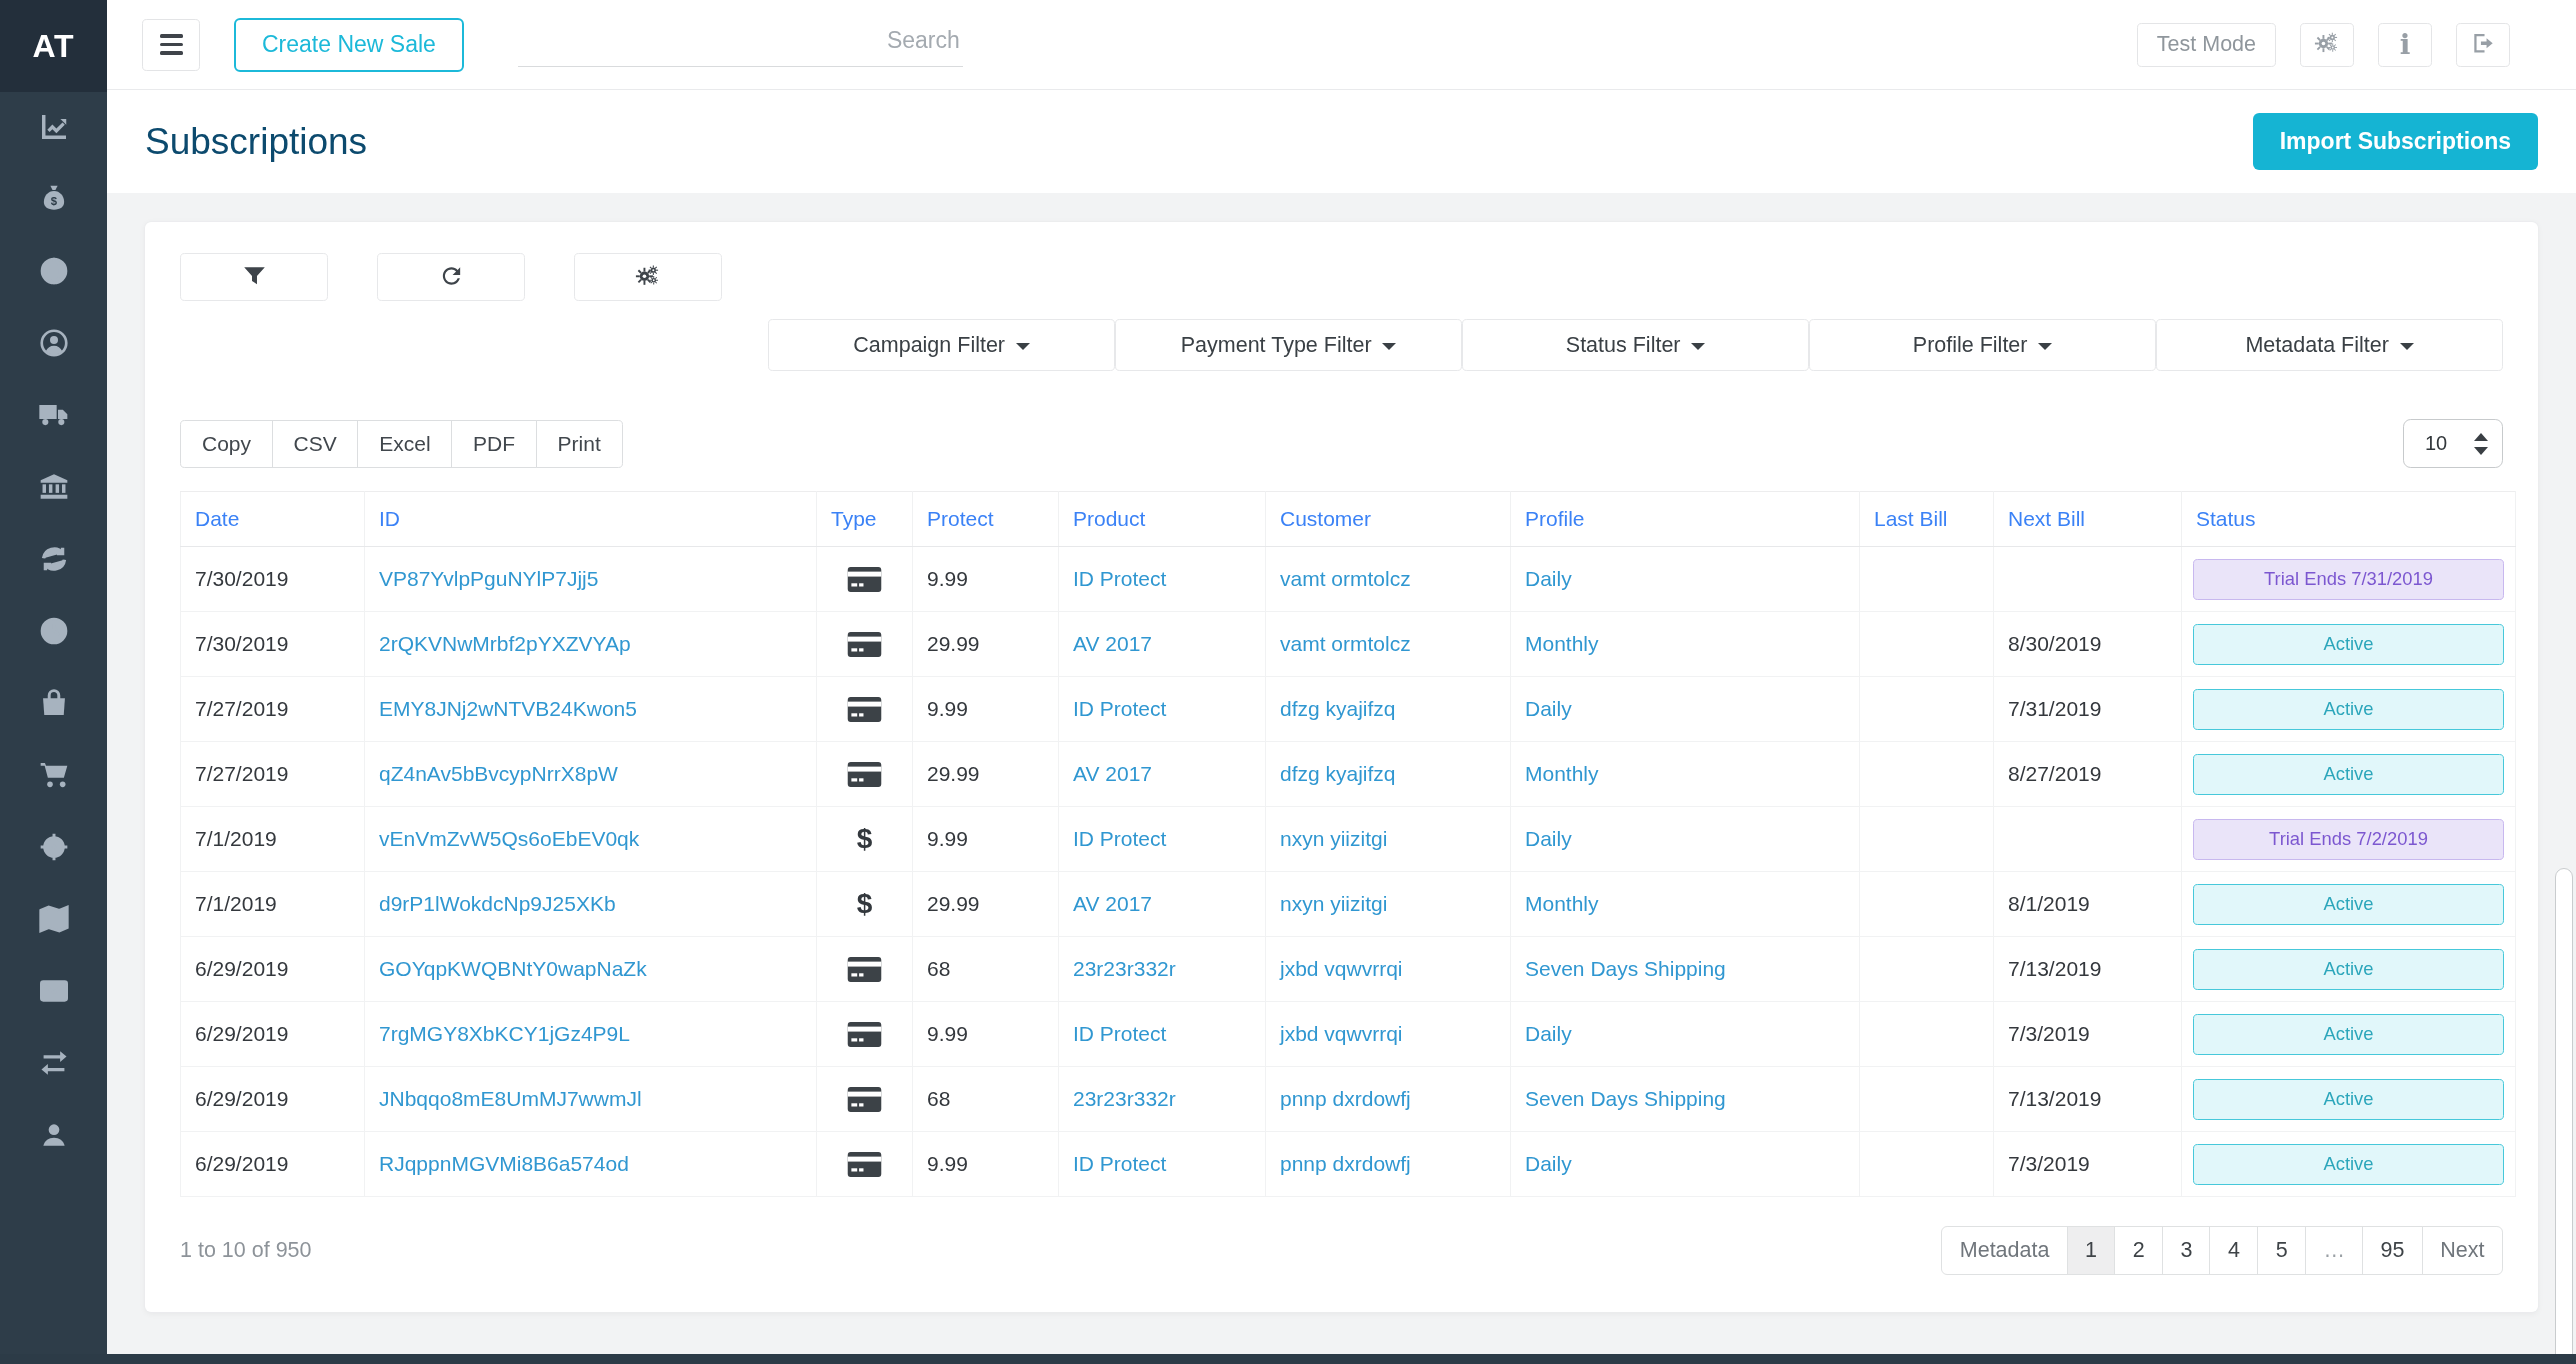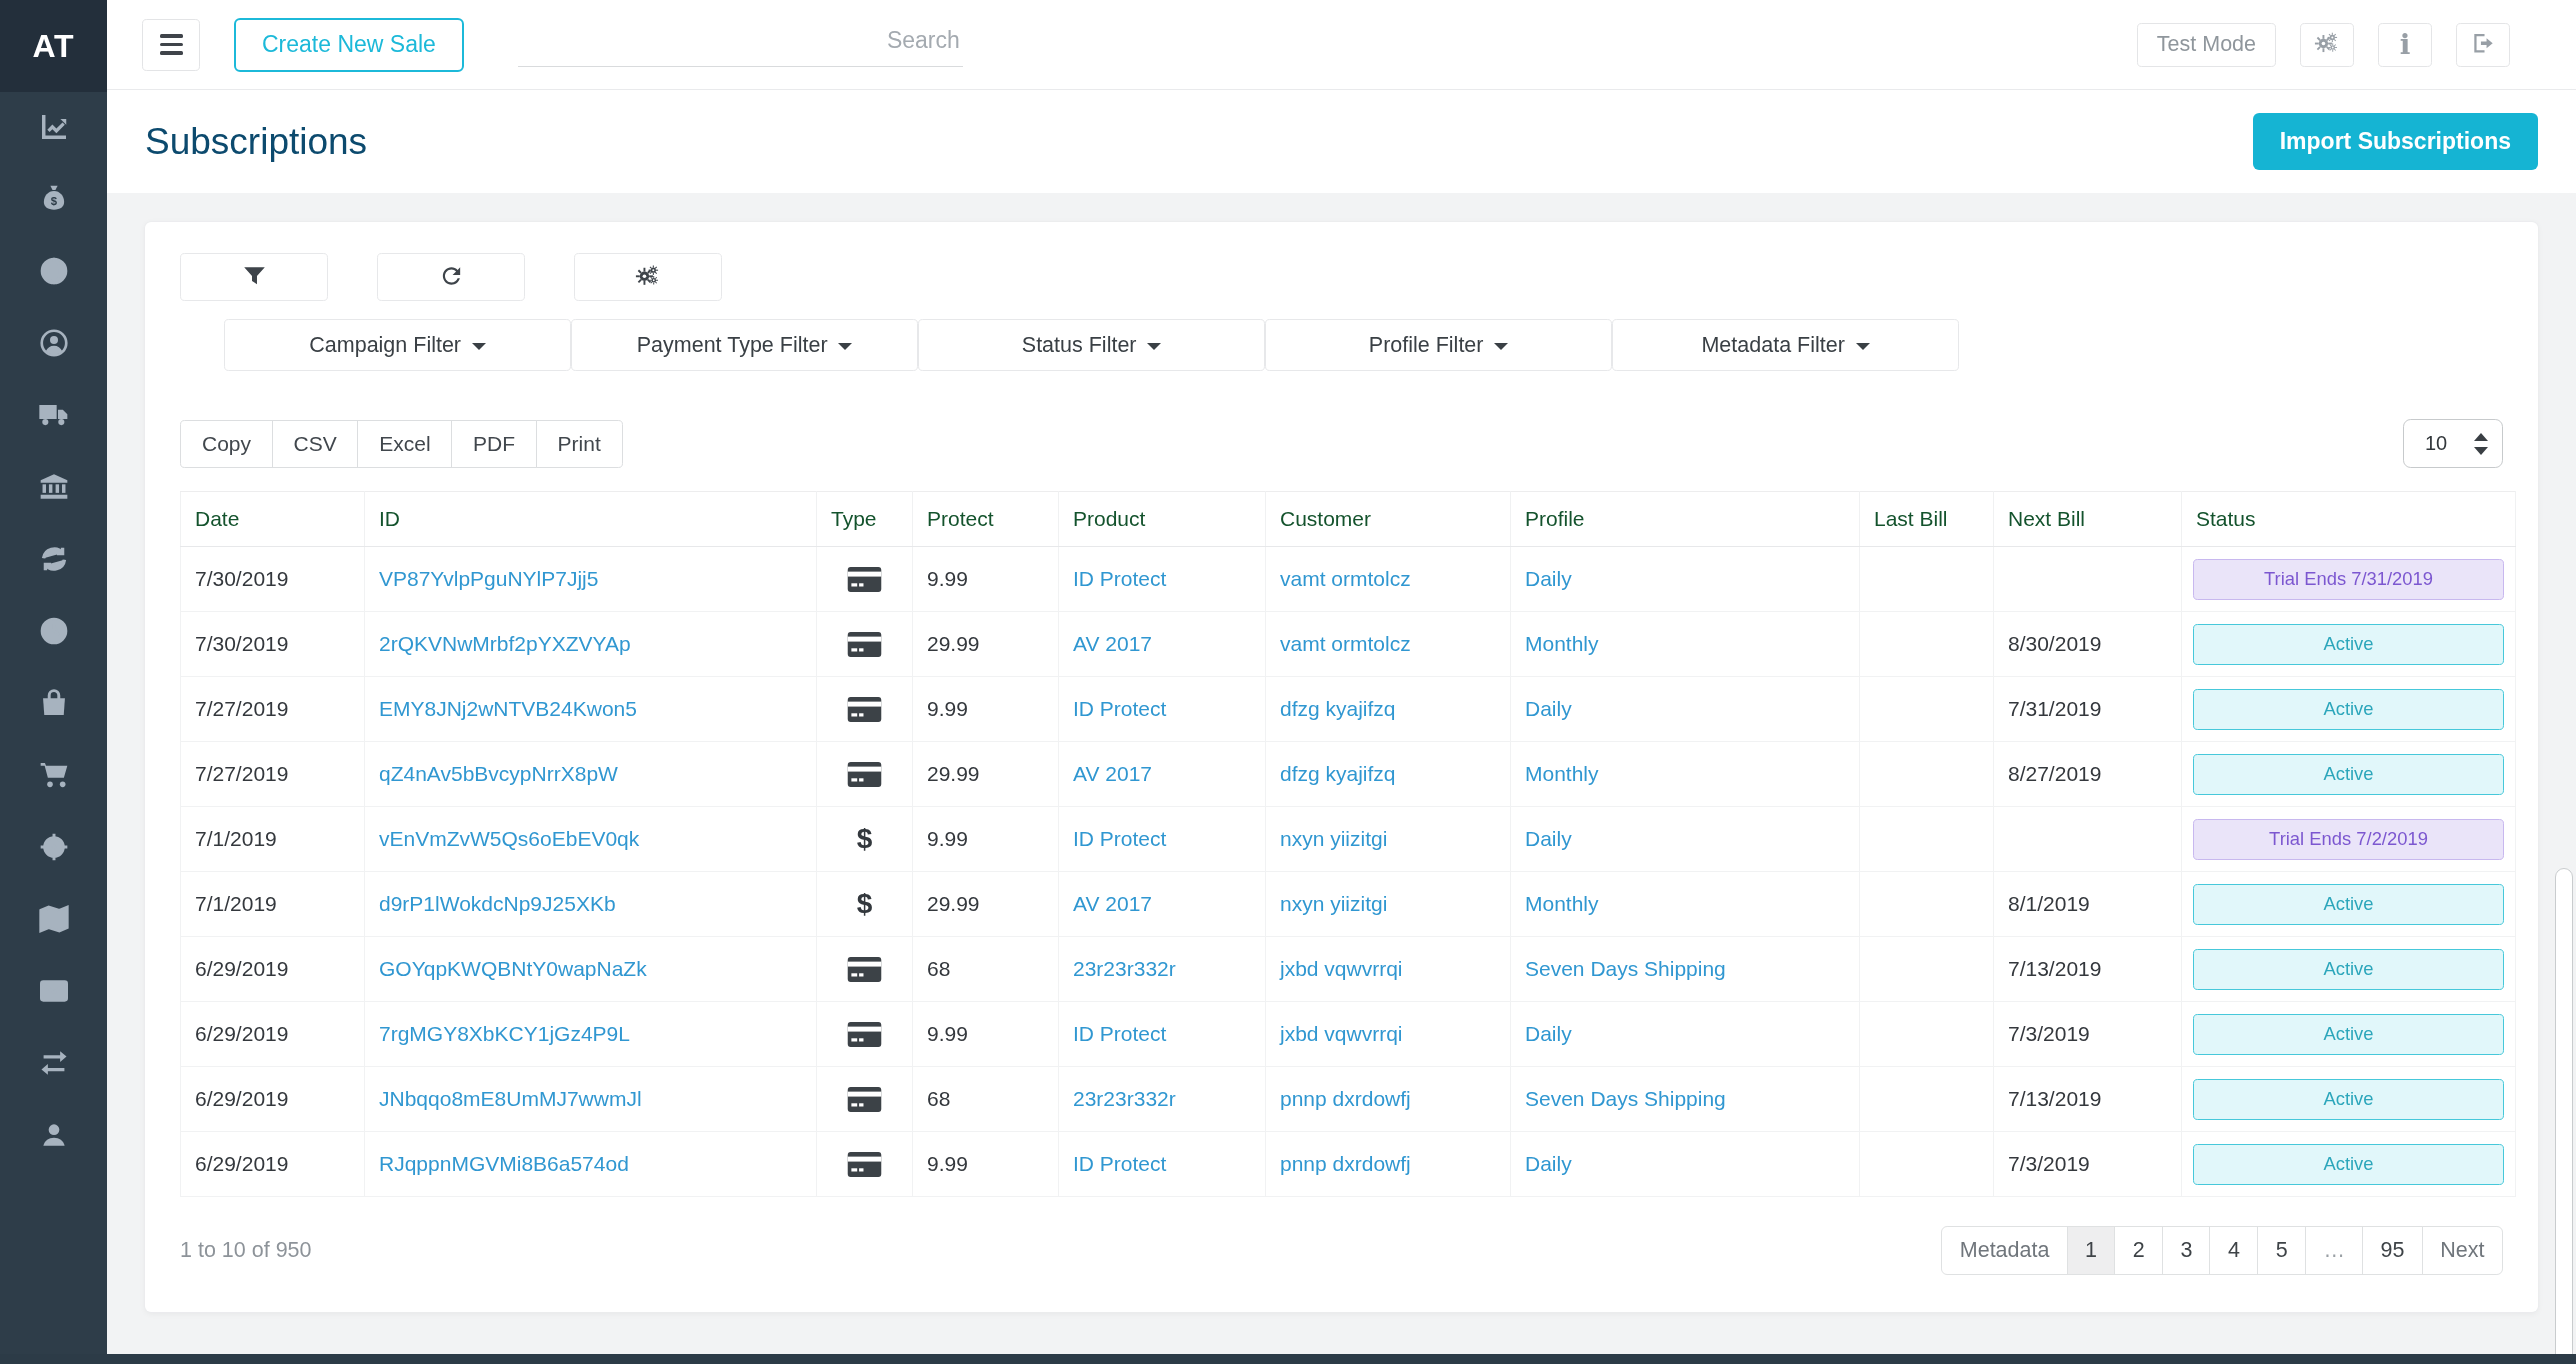--- a/index.html
+++ b/index.html
@@ -40,42 +40,42 @@
   .import-btn { margin-left: auto; height: 57px; padding: 0 27px; background: #15b4d3; border: none; border-radius: 6.1px;
             color: #fff; font-size: 23px; font-weight: 600; cursor: pointer; font-family: inherit; }
   
   .content { background: #f2f3f4; padding: 29px 38px 0; flex: 1; }
   .card { background: #fff; border-radius: 6.1px; box-shadow: 0 0 0 0.8px #ebecee, 0 1.5px 6.1px rgba(0,0,0,.05);
           padding: 31px 35px 37px; }
   .tool-row { display: flex; gap: 49px; }
   .tool-btn { width: 148px; height: 48px; background: #fff; border: 1.5px solid #e7e8ea; border-radius: 4.6px;
           color: #3e444a; display: flex; align-items: center; justify-content: center; cursor: pointer; }
   .tool-btn svg { width: 29px; height: 26px; fill: currentColor; }
-  .filter-row { display: flex; justify-content: flex-start; margin-top: 18.4px; padding-left: 44px; }
+  .filter-row { display: flex; justify-content: flex-end; margin-top: 18.4px; padding-left: 44px; }
   .filter-btn { width: 347px; height: 52px; background: #fff; border: 1.5px solid #e7e8ea; border-radius: 4.6px;
           font-size: 21.5px; color: #3a4045; display: flex; align-items: center; justify-content: center; gap: 10.7px;
           cursor: pointer; font-family: inherit; }
   .caret { width: 0; height: 0; border-left: 7px solid transparent; border-right: 7px solid transparent;
           border-top: 7.7px solid #3a4045; display: inline-block; margin-top: 3.1px; }
   .table-controls { margin-top: 48px; display: flex; align-items: center; }
   .export-group { display: flex; }
   .export-btn { height: 48px; padding: 0 21px; background: #fff; border: 1.5px solid #dcdee0; margin-left: -1.5px;
           font-size: 21px; color: #41474d; cursor: pointer; font-family: inherit; }
   .export-btn:first-child { border-radius: 4.6px 0 0 4.6px; margin-left: 0; }
   .export-btn:last-child { border-radius: 0 4.6px 4.6px 0; }
   .page-size { margin-left: auto; width: 100px; height: 49px; border: 1.5px solid #c7cacc; border-radius: 7.7px;
           display: flex; align-items: center; padding: 0 14px 0 21px; font-size: 20px; color: #33383c;
           background: #fff; cursor: pointer; }
   .spin { margin-left: auto; display: flex; flex-direction: column; gap: 5.4px; }
   .spin i { width: 0; height: 0; border-left: 7px solid transparent; border-right: 7px solid transparent; display: block; }
   .spin .up { border-bottom: 8.4px solid #3a3f44; }
   .spin .down { border-top: 8.4px solid #3a3f44; }
   
   table { width: 100%; border-collapse: collapse; table-layout: fixed; margin-top: 23px; }
-  th { height: 55px; font-size: 21px; font-weight: 400; color: #14532d; text-align: left;
+  th { height: 55px; font-size: 21px; font-weight: 400; color: #3b82f6; text-align: left;
        padding-left: 14px; border: 0.8px solid #f0f1f2; border-top: 1.5px solid #ededee; border-bottom: 1.5px solid #e7e8ea;
        background: #fff; cursor: pointer; }
   td { height: 65px; font-size: 21px; color: #34383d; padding-left: 14px; border: 0.8px solid #f1f2f3; background: #fff; }
   td a { color: #3097d1; text-decoration: none; cursor: pointer; }
   td.c-type { text-align: center; padding-left: 0; }
   td.c-type svg { width: 35px; height: 27px; fill: #3c4247; vertical-align: middle; }
   td.c-type .dollar { font-size: 28px; font-weight: 700; color: #33383d; }
   td.c-status { padding: 0 10.7px; }
   .badge { display: block; height: 41px; line-height: 38px; text-align: center; border-radius: 4.6px;
            font-size: 18.4px; border: 1.5px solid; }

